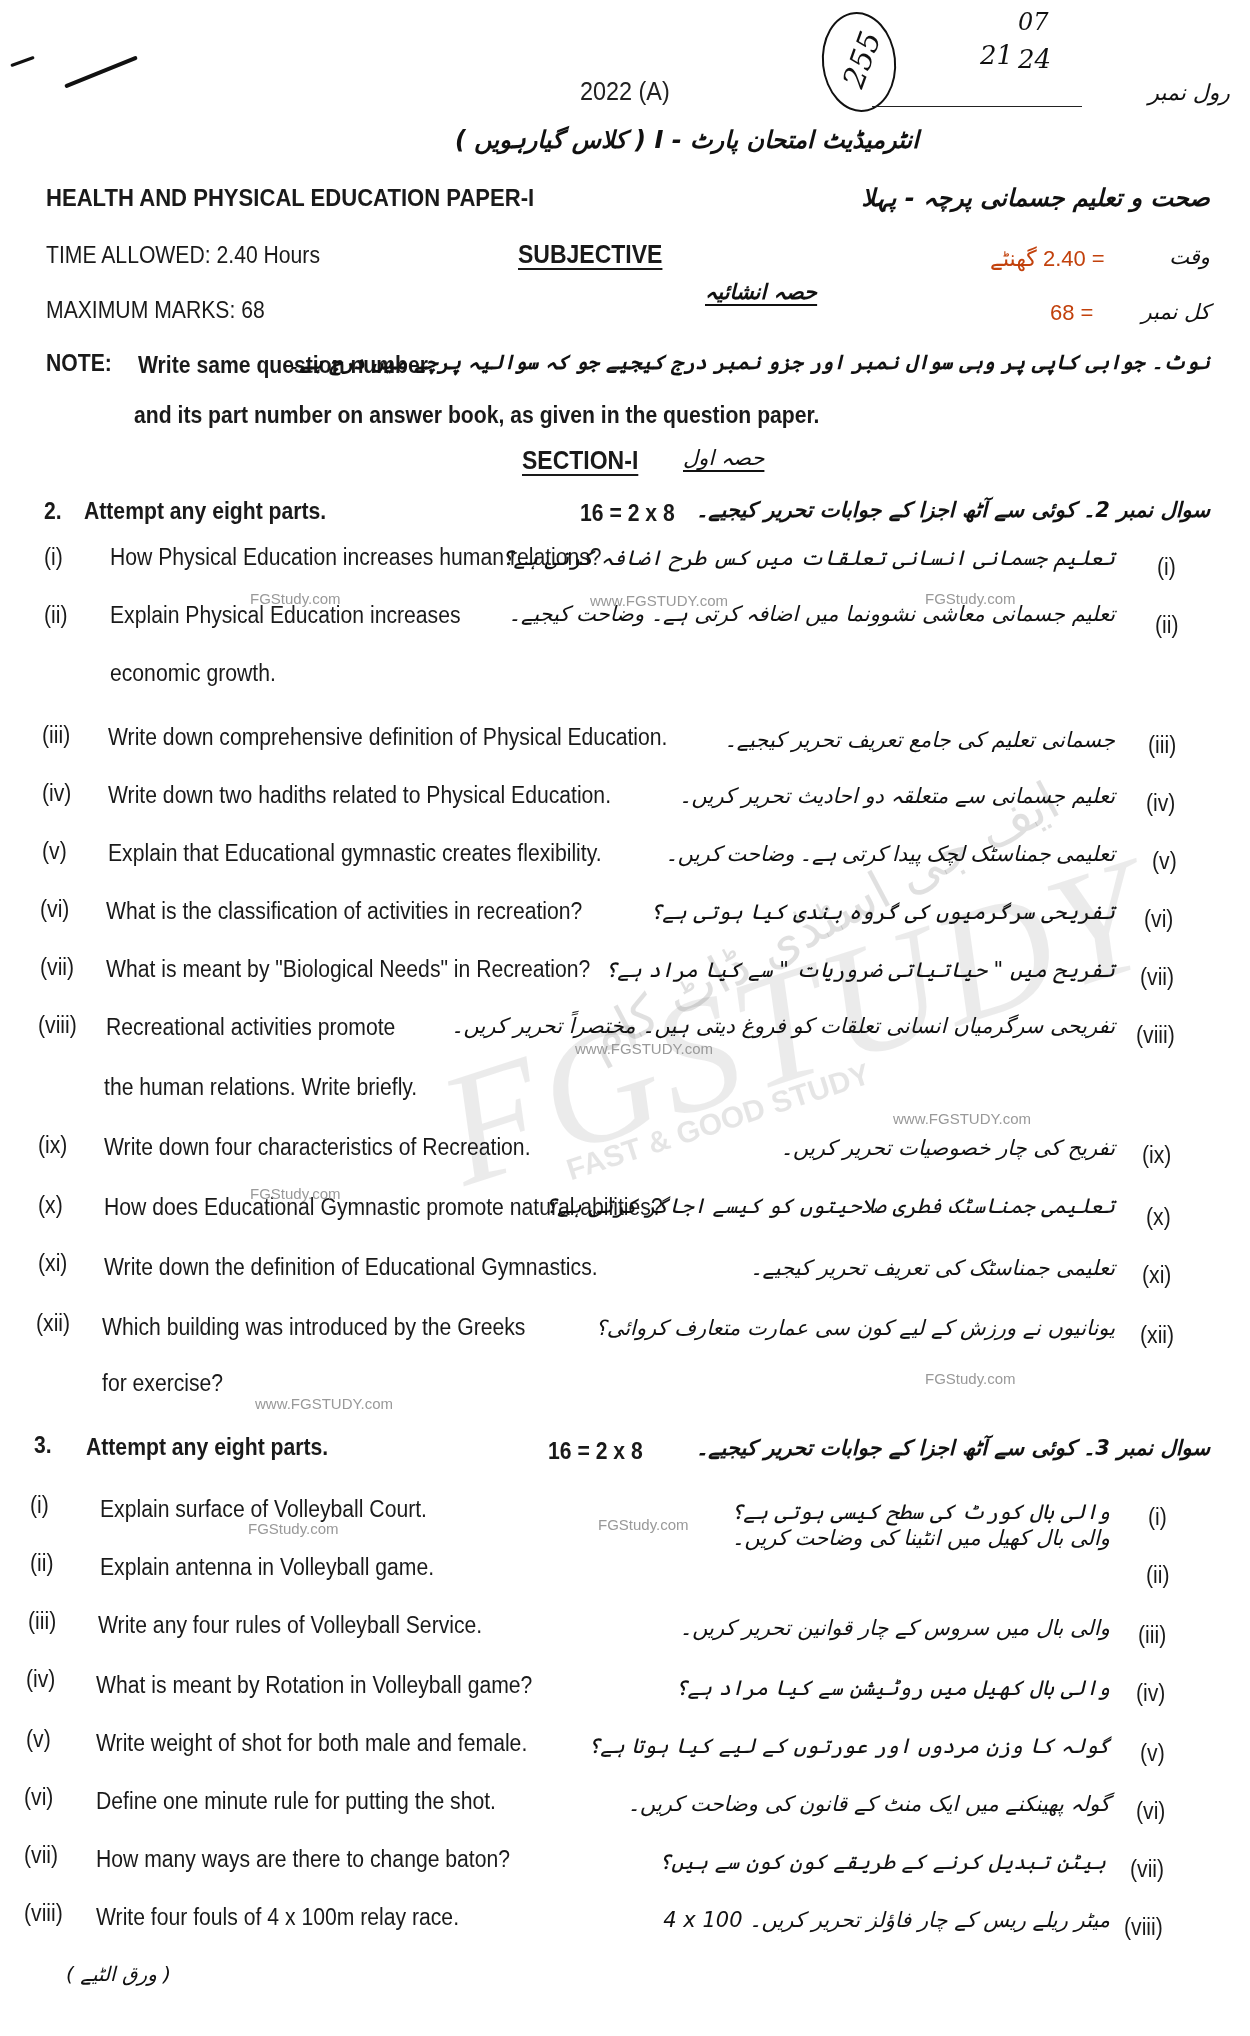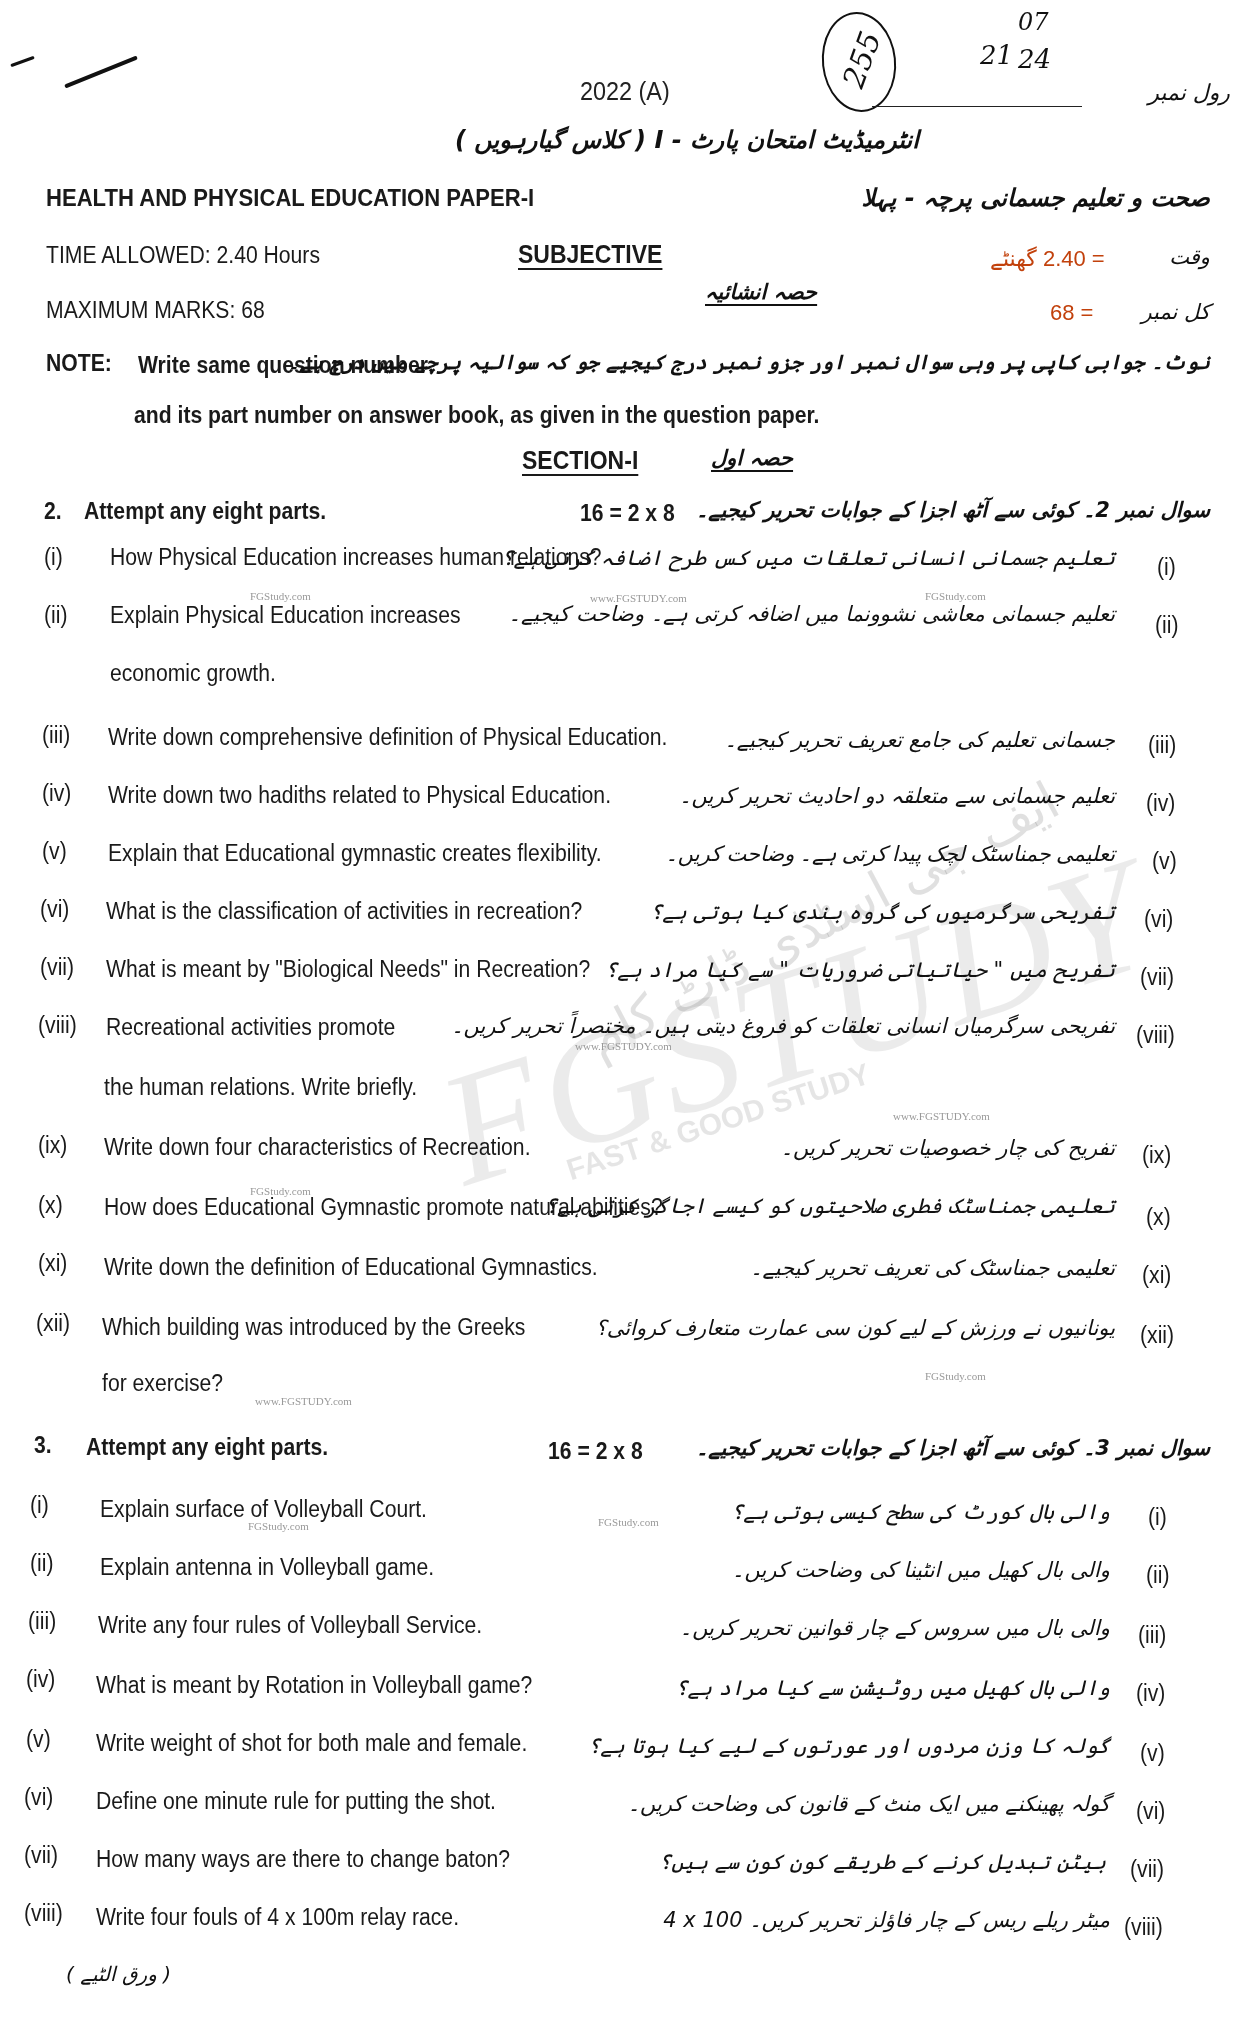--- a/index.html
+++ b/index.html
@@ -5,21 +5,21 @@
   html, body { margin:0; padding:0; background:#ffffff; }
   body { width:1250px; height:2036px; position:relative; overflow:hidden;
          font-family:"Liberation Sans", sans-serif; color:#111; }
   .abs { position:absolute; white-space:nowrap; }
   .en { font-family:"Liberation Sans", sans-serif; font-size:23px; color:#1a1a1a; transform:scaleX(0.92); transform-origin:left center; }
   .en-b { font-weight:bold; }
   .ur { font-family:"DejaVu Sans", sans-serif; font-size:21px; direction:rtl; unicode-bidi:plaintext; color:#111; font-style:italic; }
   .num { font-family:"Liberation Sans", sans-serif; font-size:22px; color:#222; transform:scaleX(0.9); transform-origin:left center; }
   .num-r { font-family:"Liberation Sans", sans-serif; font-size:22px; color:#c2410c; }
   .u { text-decoration:underline; text-decoration-thickness:2px; text-underline-offset:5px; }
-  .wm-small { font-size:11px; color:#999; font-family:Liberation Serif, serif; }
+  .wm-small { font-size:15px; color:#999; font-family:Liberation Sans, sans-serif; }
   .watermark { position:absolute; left:430px; top:930px; font-family:"Liberation Serif", serif; font-style:italic;
                font-size:160px; color:rgba(0,0,0,0.08); transform:rotate(-18deg); letter-spacing:4px; }
   .watermark2 { position:absolute; left:560px; top:1105px; font-family:"Liberation Sans", sans-serif;
                font-size:30px; color:rgba(0,0,0,0.1); transform:rotate(-18deg); font-weight:bold; }
   .watermark-ur { position:absolute; left:560px; top:890px; font-family:"DejaVu Sans", sans-serif;
                font-size:52px; color:rgba(0,0,0,0.12); transform:rotate(-28deg); direction:rtl; }
   .hand { font-family:"DejaVu Serif", serif; font-style:italic; color:#111; }
   .circle { position:absolute; left:822px; top:12px; width:70px; height:96px; border:2px solid #111; border-radius:50%; transform:rotate(-6deg); }
   .rollline { position:absolute; left:872px; top:106px; width:210px; border-top:1.5px solid #222; }
   .slash { position:absolute; height:4px; background:#111; border-radius:2px; }
@@ -58,21 +58,21 @@
 <div class="abs en" style="left:46px;top:297px;">MAXIMUM MARKS: 68</div>
 <div class="abs ur" style="right:40px;top:300px;">کل نمبر</div>
 <div class="abs num-r" style="left:1050px;top:300px;">68  =</div>
 
 <div class="abs en en-b" style="left:46px;top:350px;">NOTE:</div>
 <div class="abs en en-b" style="left:138px;top:352px;">Write same question number</div>
 <div class="abs ur" style="right:40px;top:350px;font-size:20px;font-weight:bold;">نوٹ۔  جوابی کاپی پر وہی سوال نمبر اور جزو نمبر درج کیجیے جو کہ سوالیہ پرچے میں درج ہے۔</div>
 <div class="abs en en-b" style="left:134px;top:402px;">and its part number on answer book, as given in the question paper.</div>
 
 <div class="abs en en-b u" style="left:522px;top:446px;font-size:25px;">SECTION-I</div>
-<div class="abs ur u" style="left:683px;top:446px;font-weight:bold;margin-left:28px;">حصہ اول</div>
+<div class="abs ur u" style="left:683px;top:446px;font-weight:normal;">حصہ اول</div>
 
 <div>
   <div class="abs en en-b" style="left:44px;top:498px;">2.</div>
   <div class="abs en en-b" style="left:84px;top:498px;">Attempt any eight parts.</div>
   <div class="abs en en-b" style="left:580px;top:500px;">16 = 2 x 8</div>
   <div class="abs ur" style="right:40px;top:498px;font-weight:bold;">سوال نمبر 2۔   کوئی سے آٹھ اجزا کے جوابات تحریر کیجیے۔</div>
 
   <div class="abs en" style="left:44px;top:544px;">(i)</div>
   <div class="abs en" style="left:110px;top:544px;">How Physical Education increases human relations?</div>
   <div class="abs ur" style="right:135px;top:546px;">تعلیم جسمانی انسانی تعلقات میں کس طرح اضافہ کرتی ہے؟</div>
@@ -143,21 +143,21 @@
   <div class="abs en en-b" style="left:548px;top:1438px;">16 = 2 x 8</div>
   <div class="abs ur" style="right:40px;top:1436px;font-weight:bold;">سوال نمبر 3۔   کوئی سے آٹھ اجزا کے جوابات تحریر کیجیے۔</div>
 
   <div class="abs en" style="left:30px;top:1492px;">(i)</div>
   <div class="abs en" style="left:100px;top:1496px;">Explain surface of Volleyball Court.</div>
   <div class="abs ur" style="right:140px;top:1500px;text-align:right;">والی بال کورٹ کی سطح کیسی ہوتی ہے؟</div>
   <div class="abs en" style="left:1148px;top:1504px;">(i)</div>
 
   <div class="abs en" style="left:30px;top:1550px;">(ii)</div>
   <div class="abs en" style="left:100px;top:1554px;">Explain antenna in Volleyball game.</div>
-  <div class="abs ur" style="right:140px;top:1558px;">والی بال کھیل میں انٹینا کی وضاحت کریں۔</div>
+  <div class="abs ur" style="right:140px;top:1526px;">والی بال کھیل میں انٹینا کی وضاحت کریں۔</div>
   <div class="abs en" style="left:1146px;top:1562px;">(ii)</div>
 
   <div class="abs en" style="left:28px;top:1608px;">(iii)</div>
   <div class="abs en" style="left:98px;top:1612px;">Write any four rules of Volleyball Service.</div>
   <div class="abs ur" style="right:140px;top:1616px;">والی بال میں سروس کے چار قوانین تحریر کریں۔</div>
   <div class="abs en" style="left:1138px;top:1622px;">(iii)</div>
 
   <div class="abs en" style="left:26px;top:1666px;">(iv)</div>
   <div class="abs en" style="left:96px;top:1672px;">What is meant by Rotation in Volleyball game?</div>
   <div class="abs ur" style="right:140px;top:1676px;">والی بال کھیل میں روٹیشن سے کیا مراد ہے؟</div>

